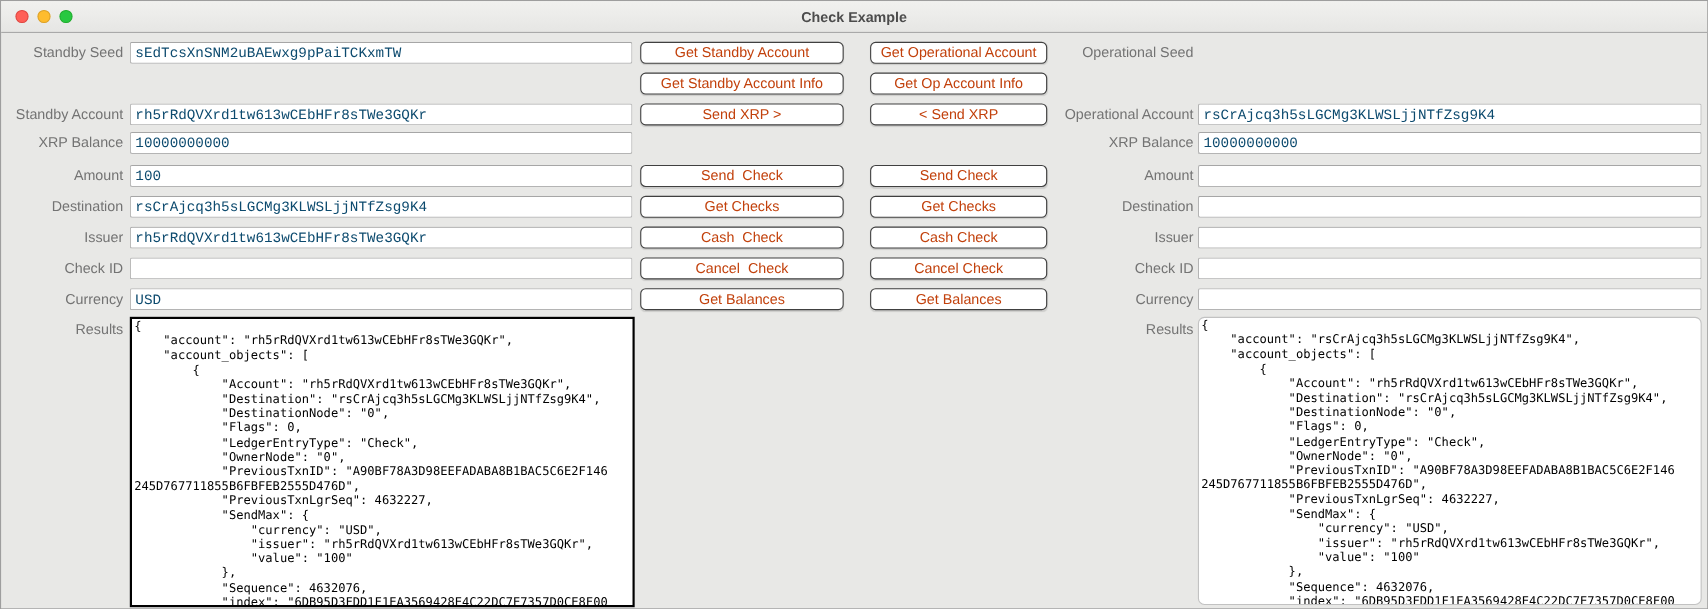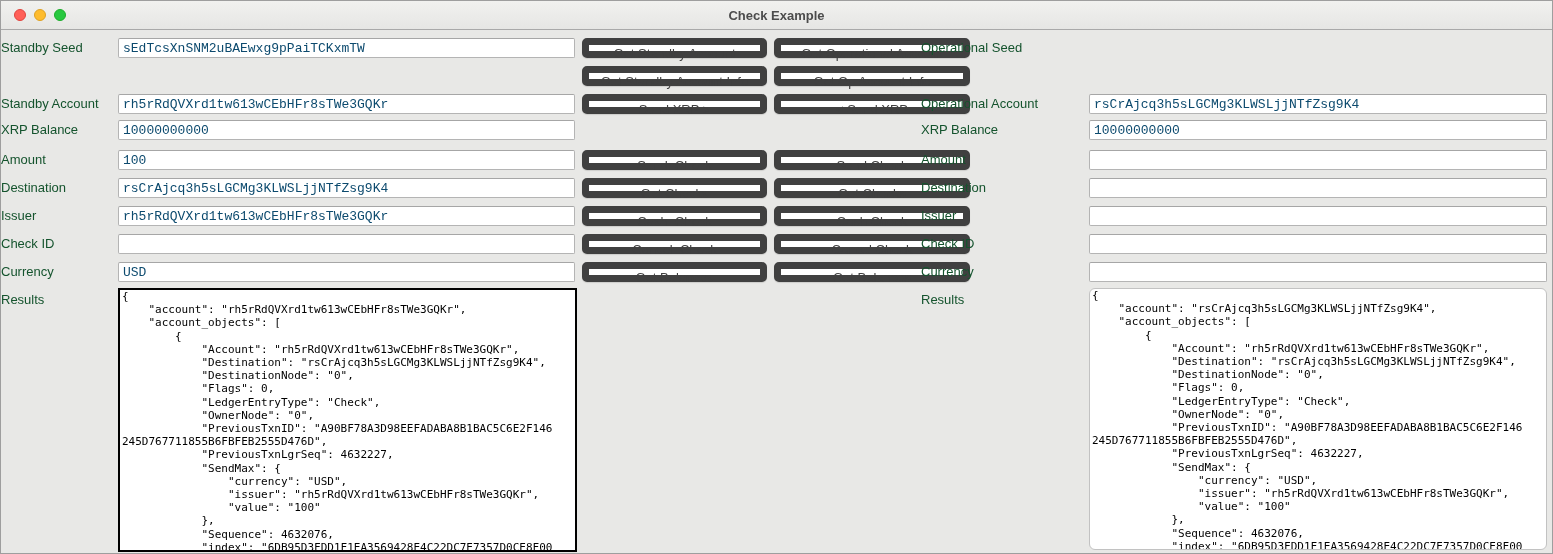--- a/index.html
+++ b/index.html
@@ -25,48 +25,48 @@
   .tl.green  { background: #28c840; border: 0.5px solid #1dad2b; }
   .title {
     position: absolute; left: 0; right: 0; top: 0; height: 29px;
     text-align: center; line-height: 29px;
     font-weight: bold; color: #4c4c4c; font-size: 13px;
   }
 
   
   .lbl {
     position: absolute; height: 20px; line-height: 20px;
-    color: #14532d; white-space: nowrap;
+    text-align: right; color: #737373; white-space: nowrap;
   }
   .lbl.left  { left: 0; width: 111px; }
   .lbl.right { left: 920px; width: 164px; }
 
   .field {
     position: absolute; height: 20px;
     background: #ffffff;
     border: 1px solid #b4b4b4; border-top-color: #a6a6a6;
     border-radius: 2px;
     font-family: Liberation Mono, monospace; font-size: 13px; color: #0c4a6e;
     padding: 0 4px; outline: none;
   }
   .field.left  { left: 117px; width: 457px; }
   .field.right { left: 1088px; width: 458px; }
 
   .btn {
     position: absolute; height: 20px;
     background: #ffffff;
-    border: 7px solid #404040;
+    border: 1px solid #404040;
     border-radius: 5px;
     box-shadow: 0 1px 1px rgba(0,0,0,0.12);
-    font-family: "Liberation Sans", sans-serif; font-size: 13px; color: #404040;
+    font-family: "Liberation Sans", sans-serif; font-size: 13px; color: #c2410c;
     text-align: center; line-height: 18px;
     white-space: pre; cursor: default;
   }
   .btn.c1 { left: 581px; width: 185px; }
-  .btn.c2 { left: 773px; width: 196px; }
+  .btn.c2 { left: 790px; width: 161px; }
 
   .results {
     position: absolute;
     font-family: "DejaVu Sans Mono", "Liberation Mono", monospace;
     font-size: 11px; line-height: 13.2px;
     color: #000; background: #fff;
     white-space: pre; overflow: hidden; resize: none; outline: none;
     padding: 0 2px;
   }
   .results.left {

